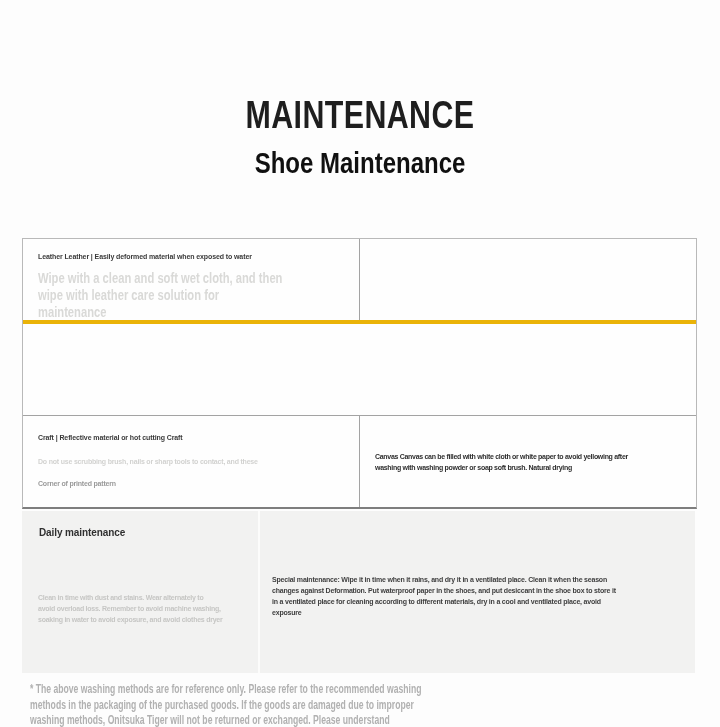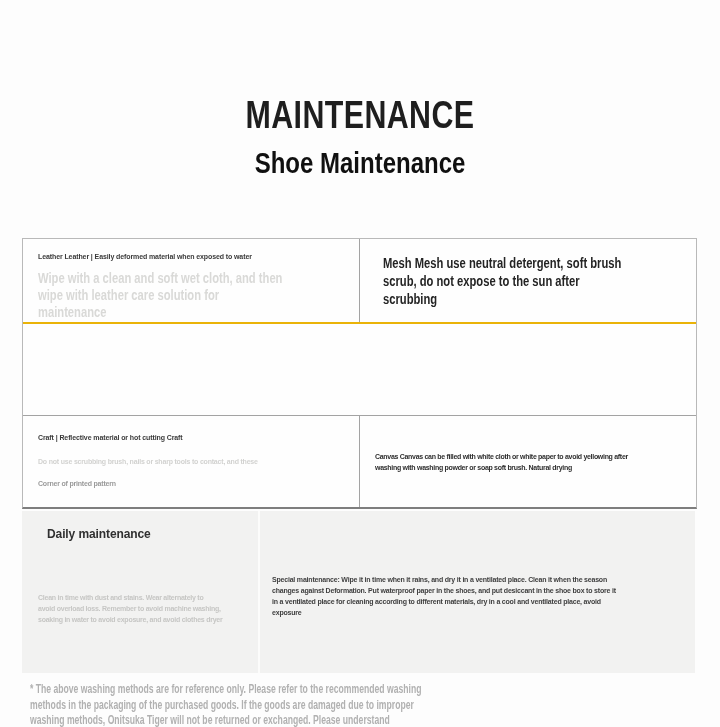--- a/index.html
+++ b/index.html
@@ -39,21 +39,21 @@
   .care-table {
     position: absolute;
     left: 22px; top: 238px;
     width: 675px;
     box-sizing: border-box;
     border: 1px solid #b9b9b9;
     border-bottom: 2px solid #7e7e7e;
     background: #fefefe;
   }
   .care-row { display: flex; box-sizing: border-box; }
-  .care-row.r1 { height: 85px; border-bottom: 2px solid #eab308; gap: 8px; }
+  .care-row.r1 { height: 85px; border-bottom: 4px solid #eab308; gap: 8px; }
   .care-row.r2 { height: 92px; border-bottom: 1px solid #a3a3a3; }
   .care-row.r3 { height: 91px; }
   .cell { box-sizing: border-box; overflow: visible; }
   .cell.left  { width: 337px; border-right: 1px solid #a3a3a3; }
   .cell.right { flex: 1; }
 
   .mat-header {
     font-size: 7px; font-weight: 700;
     color: #3a3a3a; letter-spacing: -0.1px;
     line-height: 9px;
@@ -109,22 +109,22 @@
   }
   .panel-divider {
     position: absolute;
     left: 236px; top: 0;
     width: 2px; height: 162px;
     background: #fcfcfb;
   }
   .daily-title {
     position: absolute;
     left: 17px; top: 16px;
-    font-size: 12px; font-weight: 700;
-    color: #303030; letter-spacing: -0.1px; margin-left: 8px;
+    font-size: 10px; font-weight: 700;
+    color: #303030; letter-spacing: -0.1px;
   }
   .daily-body {
     position: absolute;
     left: 16px; top: 81px;
     font-size: 7px; font-weight: 600;
     color: #c6c6c4; letter-spacing: -0.25px;
     line-height: 11.2px;
     width: 210px;
   }
   .special-body {
@@ -153,24 +153,20 @@
   <div class="page-title cx80c">MAINTENANCE</div>
   <div class="page-subtitle cx80c">Shoe Maintenance</div>
 
   <div class="care-table">
 
     <div class="care-row r1">
       <div class="cell left">
         <div class="mat-header">Leather Leather | Easily deformed material when exposed to water</div>
         <div class="big-light multiline cx80">Wipe with a clean and soft wet cloth, and then
 wipe with leather care solution for maintenance</div>
-      </div>
-      <div class="cell right">
-        <div class="big-dark multiline cx80">Mesh Mesh use neutral detergent, soft brush
-scrub, do not expose to the sun after scrubbing</div>
       </div>
     </div>
 
     <div class="care-row r2">
     </div>
 
     <div class="care-row r3">
       <div class="cell left">
         <div class="mat-header">Craft | Reflective material or hot cutting Craft</div>
         <div class="tiny-light">Do not use scrubbing brush, nails or sharp tools to contact, and these</div>

